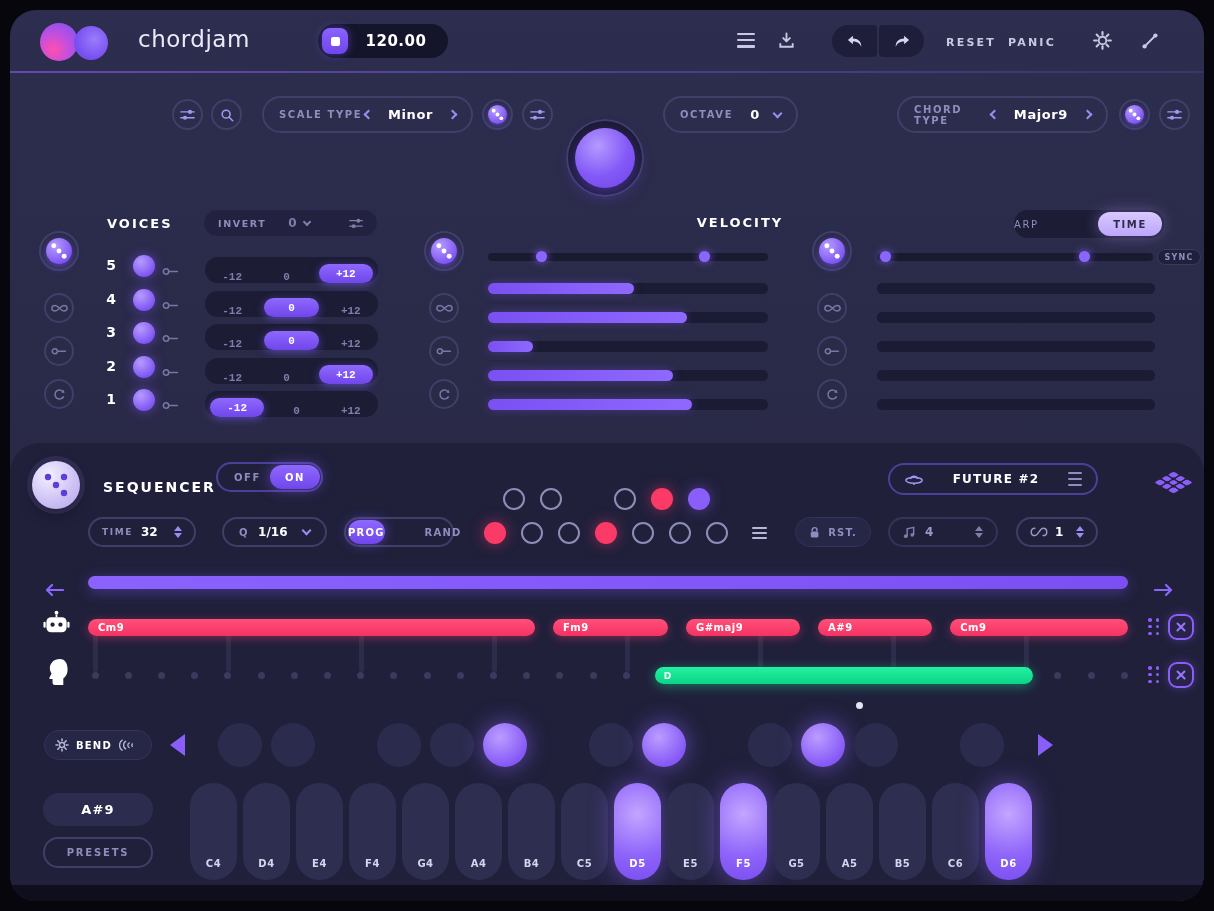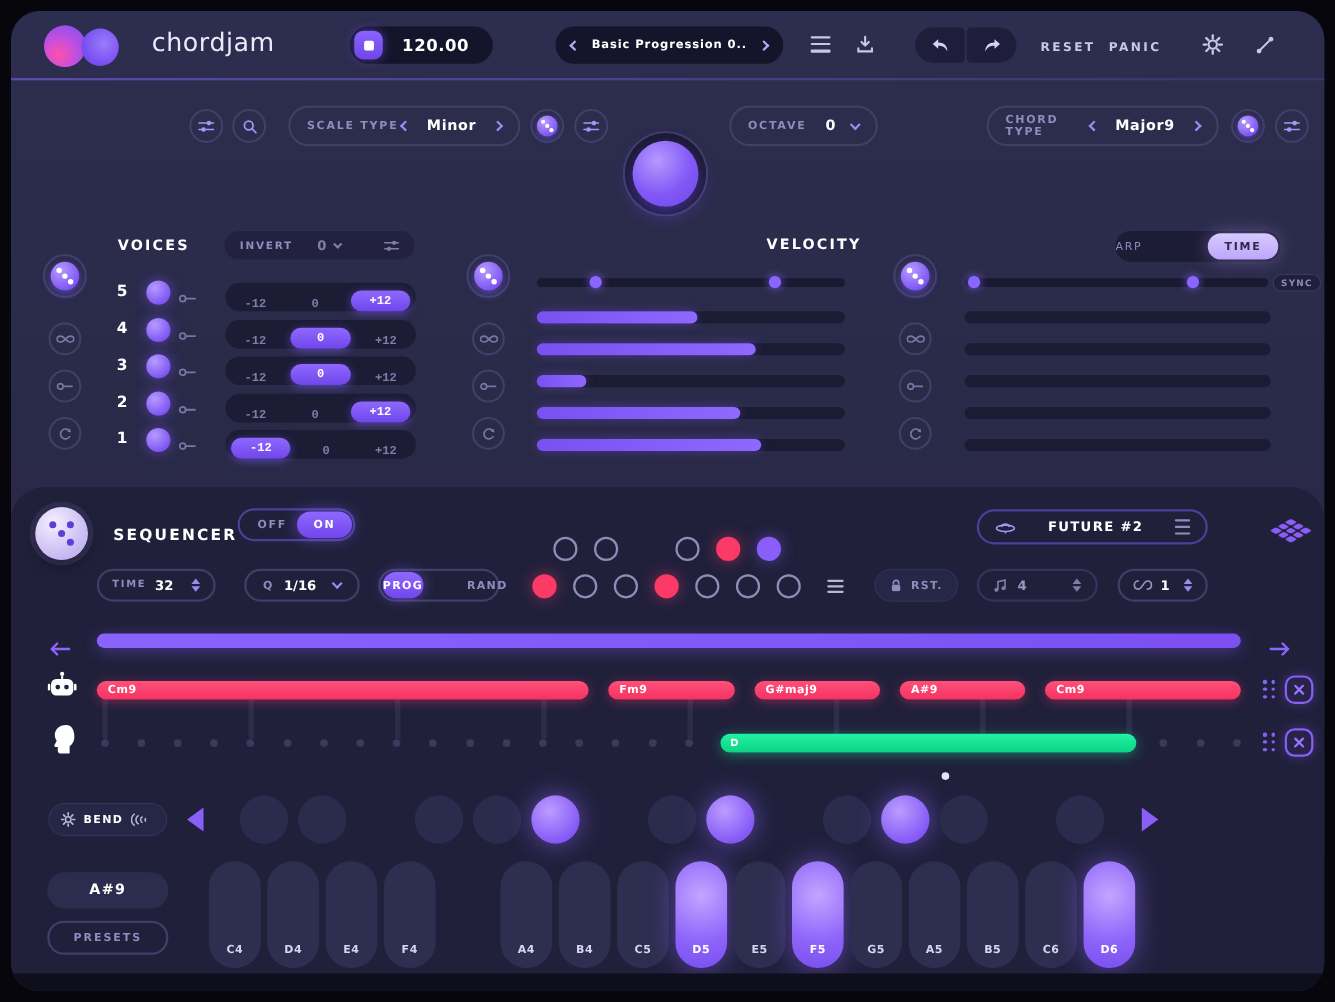--- a/index.html
+++ b/index.html
@@ -224,25 +224,20 @@
     </div>
   <div id="brand" class="abs">chordjam</div>
 
   <div id="bpm" class="darkpill abs">
     <div class="stopbtn">
         <span class="stopsq"></span>
       </div>
     <div class="bpmval">120.00</div>
   </div>
 
-  <div id="presetnav" class="darkpill abs">
-    <span class="chv left lite"></span>
-    <div class="pname">Basic Progression 0..</div>
-    <span class="chv right lite"></span>
-  </div>
 
   <div id="burger" class="abs burger">
       <i></i>
       <i></i>
       <i></i>
     </div>
   <div id="dl" class="abs">
     <svg viewBox="0 0 20 20" width="19" height="19">
         <path d="M10 2.5 v8 M6.5 7.5 L10 11 L13.5 7.5" stroke="#c9c7e4" stroke-width="2" fill="none" stroke-linecap="round" stroke-linejoin="round"></path>
         <path d="M3.5 13.5 v3 h13 v-3" stroke="#c9c7e4" stroke-width="2" fill="none" stroke-linecap="round"></path>
@@ -832,20 +827,23 @@
       </div>
       <div class="key" style="left: 233px;">
         <div class="klbl">D4</div>
       </div>
       <div class="key" style="left: 286px;">
         <div class="klbl">E4</div>
       </div>
       <div class="key" style="left: 339px;">
         <div class="klbl">F4</div>
       </div>
+      <div class="key" style="left: 392px;">
+        <div class="klbl">G4</div>
+      </div>
       <div class="key" style="left: 445px;">
         <div class="klbl">A4</div>
       </div>
       <div class="key" style="left: 498px;">
         <div class="klbl">B4</div>
       </div>
       <div class="key" style="left: 551px;">
         <div class="klbl">C5</div>
       </div>
       <div class="key lit" style="left: 604px;">

